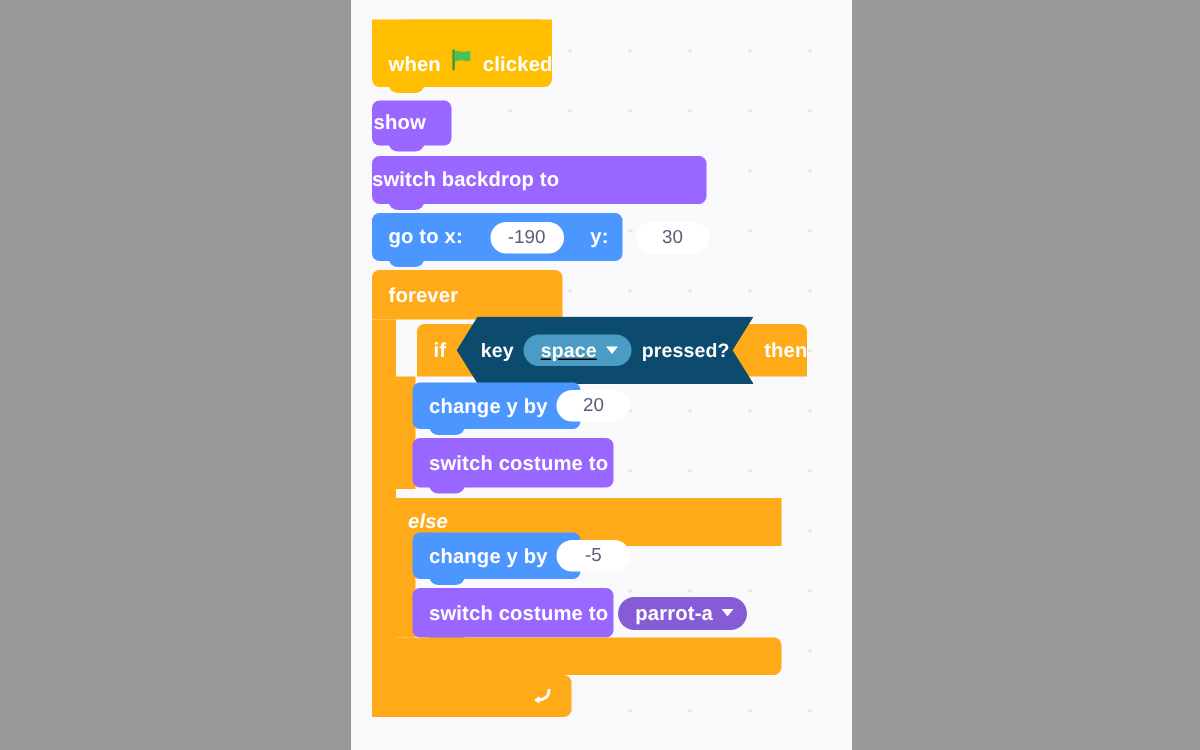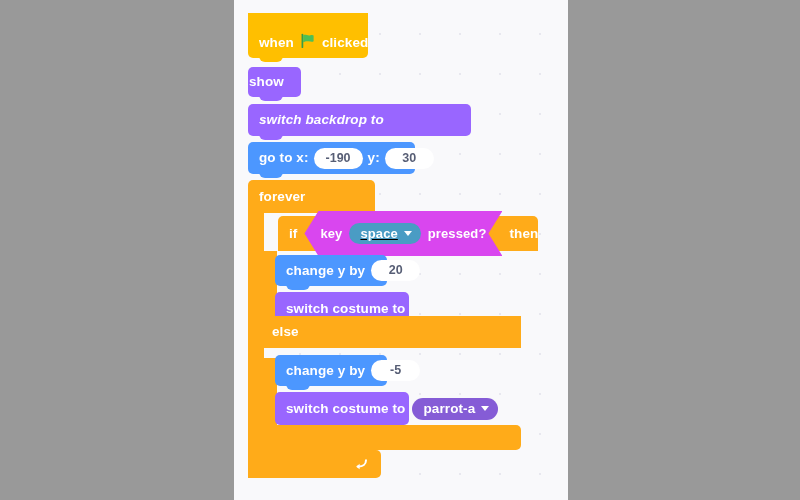--- a/index.html
+++ b/index.html
@@ -94,29 +94,27 @@
 
   
   #show {
     left: 14px; top: 67px;
     width: 53px; height: 30px;
     padding-left: 1px;
   }
   #switch-backdrop {
     left: 14px; top: 104px;
     width: 223px; height: 32px;
-    padding-left: 11px;
-    gap: 7px;
-    font-style: italic;
+    gap: 7px;
   }
   #goto {
     left: 14px; top: 142px;
     width: 167px; height: 32px;
     padding-left: 11px;
-    gap: 5px;
+    gap: 18px;
   }
   
   .dropdown {
     display: inline-flex;
     align-items: center;
     gap: 6px;
     height: 22px;
     padding: 0 9px 0 11px;
     border-radius: 12px;
     background: #855cd6;
@@ -133,21 +131,21 @@
     display: inline-flex;
     align-items: center;
     justify-content: center;
     min-width: 33px;
     height: 21px;
     padding: 0 8px;
     border-radius: 12px;
     background: #ffffff;
     color: #575e75;
     font-size: 12.5px;
-    font-weight: bold;
+    font-weight: normal;
     line-height: 1;
   }
   
   #forever-top {
     left: 14px; top: 180px;
     width: 127px; height: 33px;
     padding-left: 11px;
     border-radius: 5px 5px 0 0;
   }
   #forever-arm {
@@ -173,45 +171,46 @@
     gap: 7px;
     border-radius: 5px 5px 0 0;
   }
   #if-arm1 {
     position: absolute;
     left: 27px; top: 251px;
     width: 16px; height: 75px;
     background: #ffab19;
   }
   #if-else {
-    left: 27px; top: 316px;
+    left: 27px; top: 332px;
     width: 260px; height: 32px;
     padding-left: 11px;
     border-radius: 0;
+    font-style: italic;
   }
   #if-arm2 {
     position: absolute;
     left: 27px; top: 358px;
     width: 16px; height: 67px;
     background: #ffab19;
   }
   #if-bottom {
     left: 27px; top: 425px;
     width: 260px; height: 25px;
     border-radius: 0 5px 5px 0;
   }
   
   .hex {
     position: relative;
     display: inline-flex;
     align-items: center;
     gap: 7px;
     height: 45px;
     padding: 0 16px;
-    background: #d946ef;
+    background: #0c4a6e;
     clip-path: polygon(14px 0, 100% 0, calc(100% - 14px) 50%, 100% 100%, 14px 100%, 0 50%);
   }
   .hex .lbl { font-size: 13px; }
   .hex .dropdown { height: 21px; text-decoration: underline; }
   
   #chg-y-1 {
     left: 41px; top: 255px;
     width: 112px; height: 31px;
     padding-left: 11px;
     gap: 6px;

